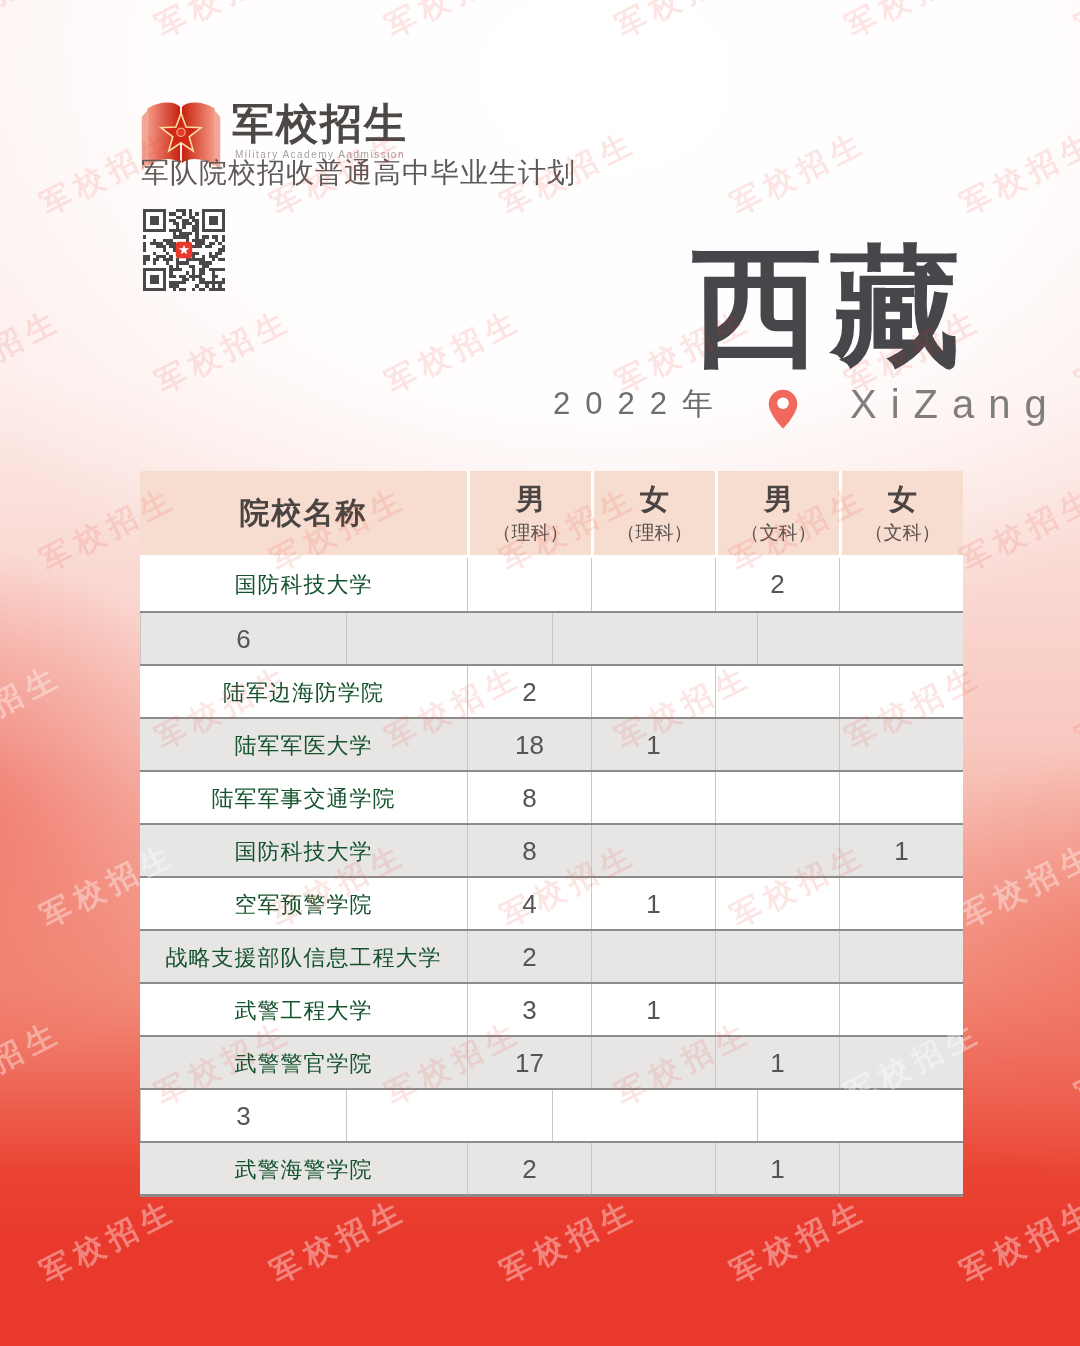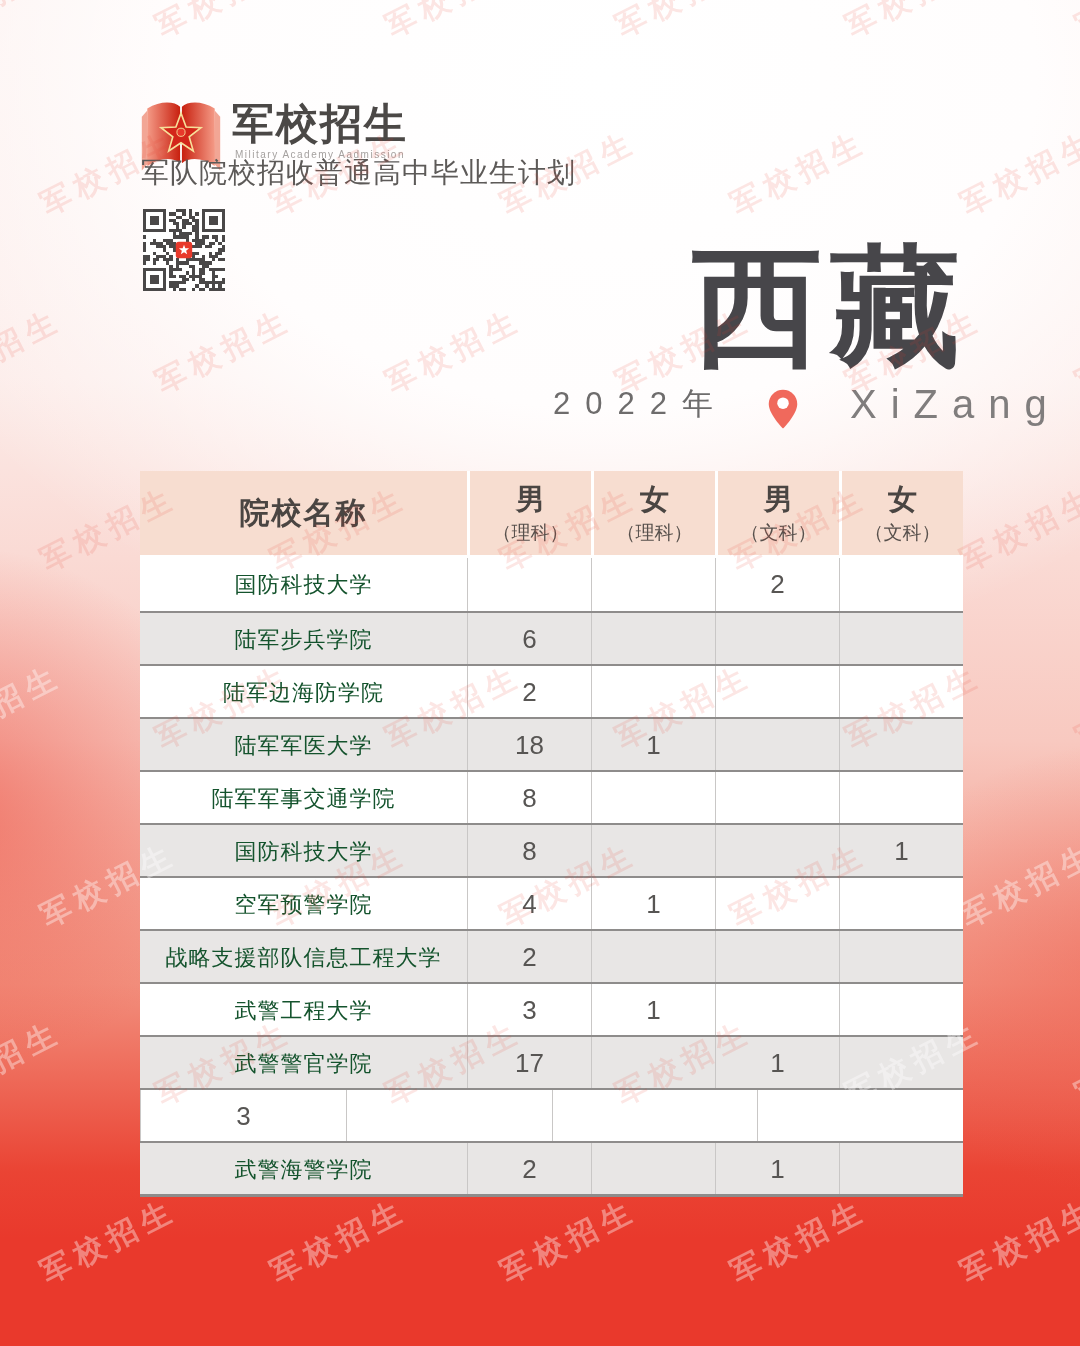--- a/index.html
+++ b/index.html
@@ -350,21 +350,20 @@
       </div>
     <div class="tbody" id="tbody">
         <div class="trow">
           <div class="td-name">国防科技大学</div>
           <div class="td-val"></div>
           <div class="td-val"></div>
           <div class="td-val">2</div>
           <div class="td-val"></div>
         </div>
         <div class="trow alt">
-          <div class="td-name">陆军步兵学院</div>
           <div class="td-val">6</div>
           <div class="td-val"></div>
           <div class="td-val"></div>
           <div class="td-val"></div>
         </div>
         <div class="trow">
           <div class="td-name">陆军边海防学院</div>
           <div class="td-val">2</div>
           <div class="td-val"></div>
           <div class="td-val"></div>

